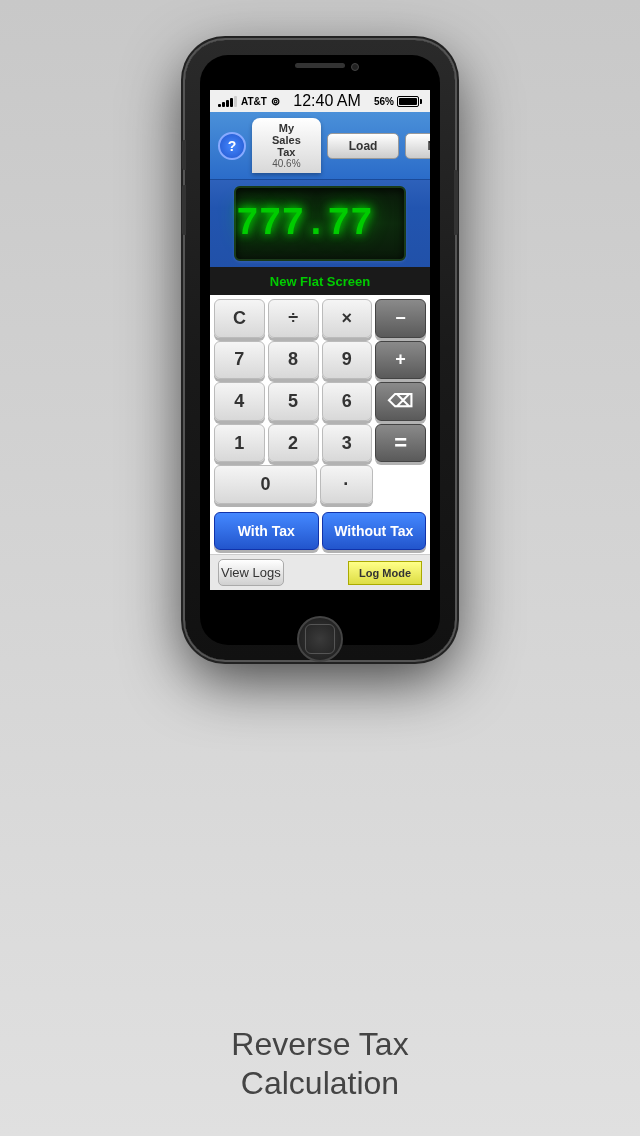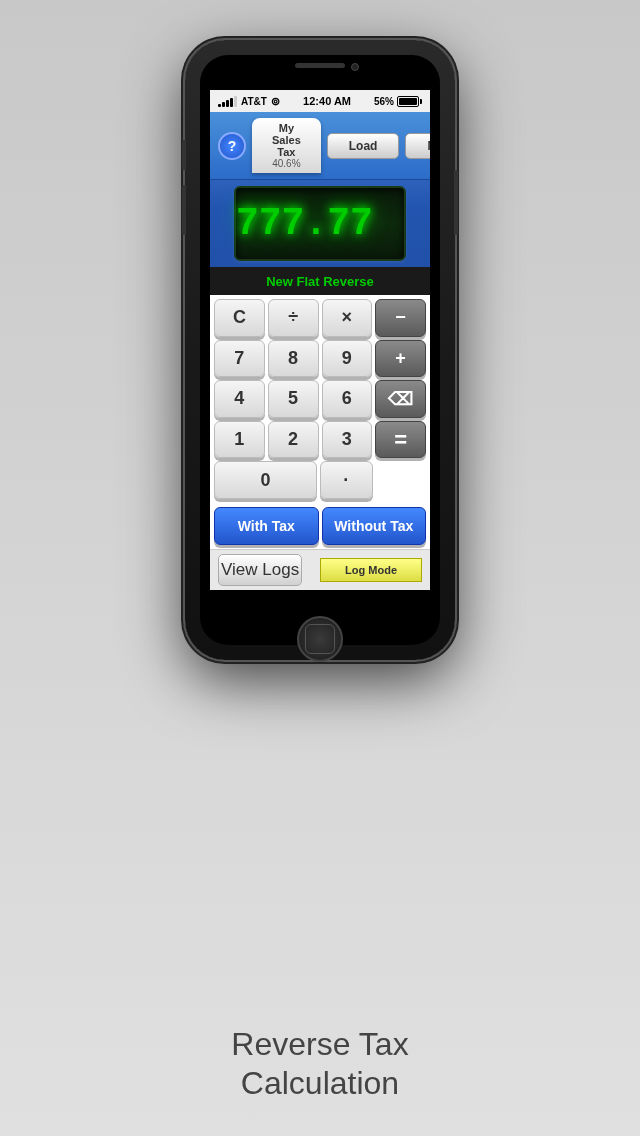--- a/index.html
+++ b/index.html
@@ -128,22 +128,22 @@
     }
 
     .status-left {
       display: flex;
       align-items: center;
       gap: 4px;
       font-size: 10px;
     }
 
     .status-center {
-      font-size: 11px;
-      font-weight: 700;
+      font-size: 16px;
+      font-weight: 400;
     }
 
     .status-right {
       display: flex;
       align-items: center;
       gap: 3px;
       font-size: 10px;
     }
 
     
@@ -340,30 +340,30 @@
       padding: 4px 8px;
       background: #e8e8e8;
       border-top: 1px solid #ccc;
     }
 
     .view-logs-btn {
       background: linear-gradient(180deg, #ffffff 0%, #d0d0d0 100%);
       border: 1px solid #aaa;
       border-radius: 5px;
       padding: 5px 2px;
-      font-size: 17px;
+      font-size: 13px;
       color: #333;
       cursor: pointer;
     }
 
     .log-mode-btn {
       background: linear-gradient(180deg, #ffff88 0%, #dddd44 100%);
       border: 1px solid #aaaa00;
       border-radius: 0;
-      padding: 5px 24px;
+      padding: 5px 10px;
       font-size: 11px;
       color: #333;
       font-weight: 600;
       cursor: pointer;
     }
 
     
     .bottom-text {
       position: absolute;
       bottom: 34px;
@@ -515,21 +515,21 @@
             <button class="toolbar-btn">New</button>
           </div>
 
           <div class="display">
             <span class="display-value">777.77</span>
           </div>
 
           <div class="calc-area">
 
             <div class="item-label-bar">
-              <span class="item-label">New Flat Reverse</span>
+              <span class="item-label">New Flat Screen</span>
             </div>
 
             <div class="keypad">
 
               <div class="key-row">
                 <button class="key key-light">C</button>
                 <button class="key key-light">÷</button>
                 <button class="key key-light">×</button>
                 <button class="key key-dark">−</button>
               </div>

